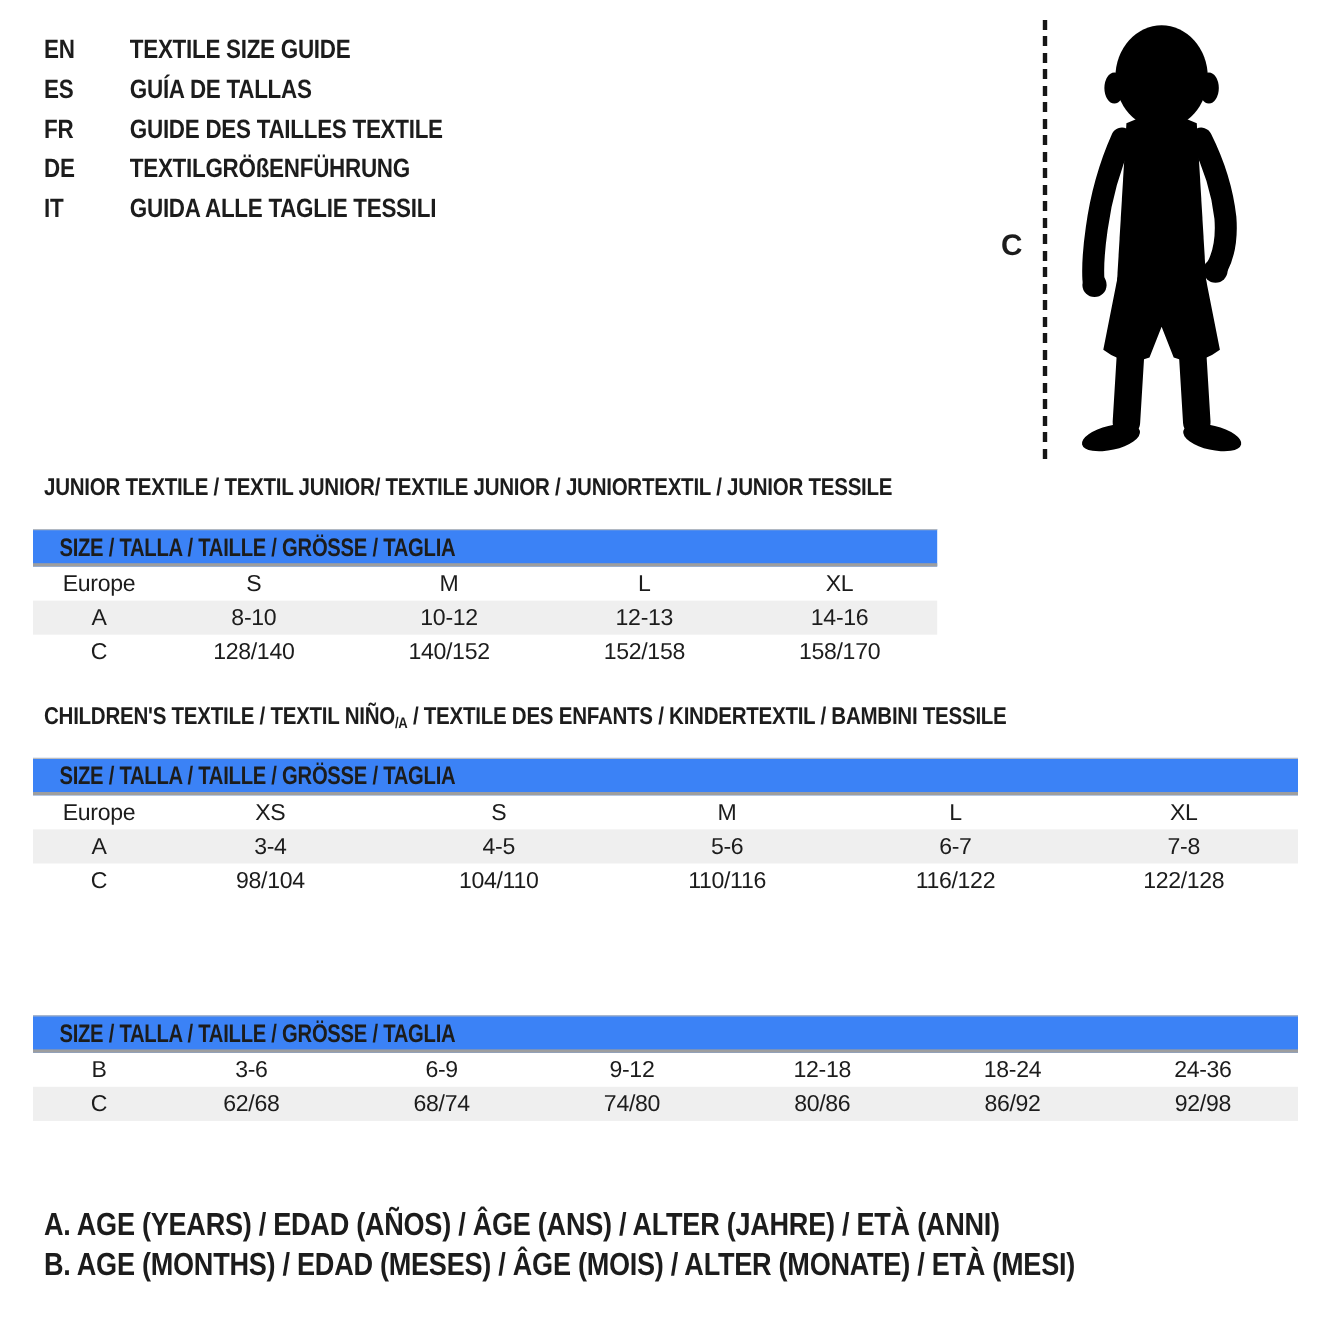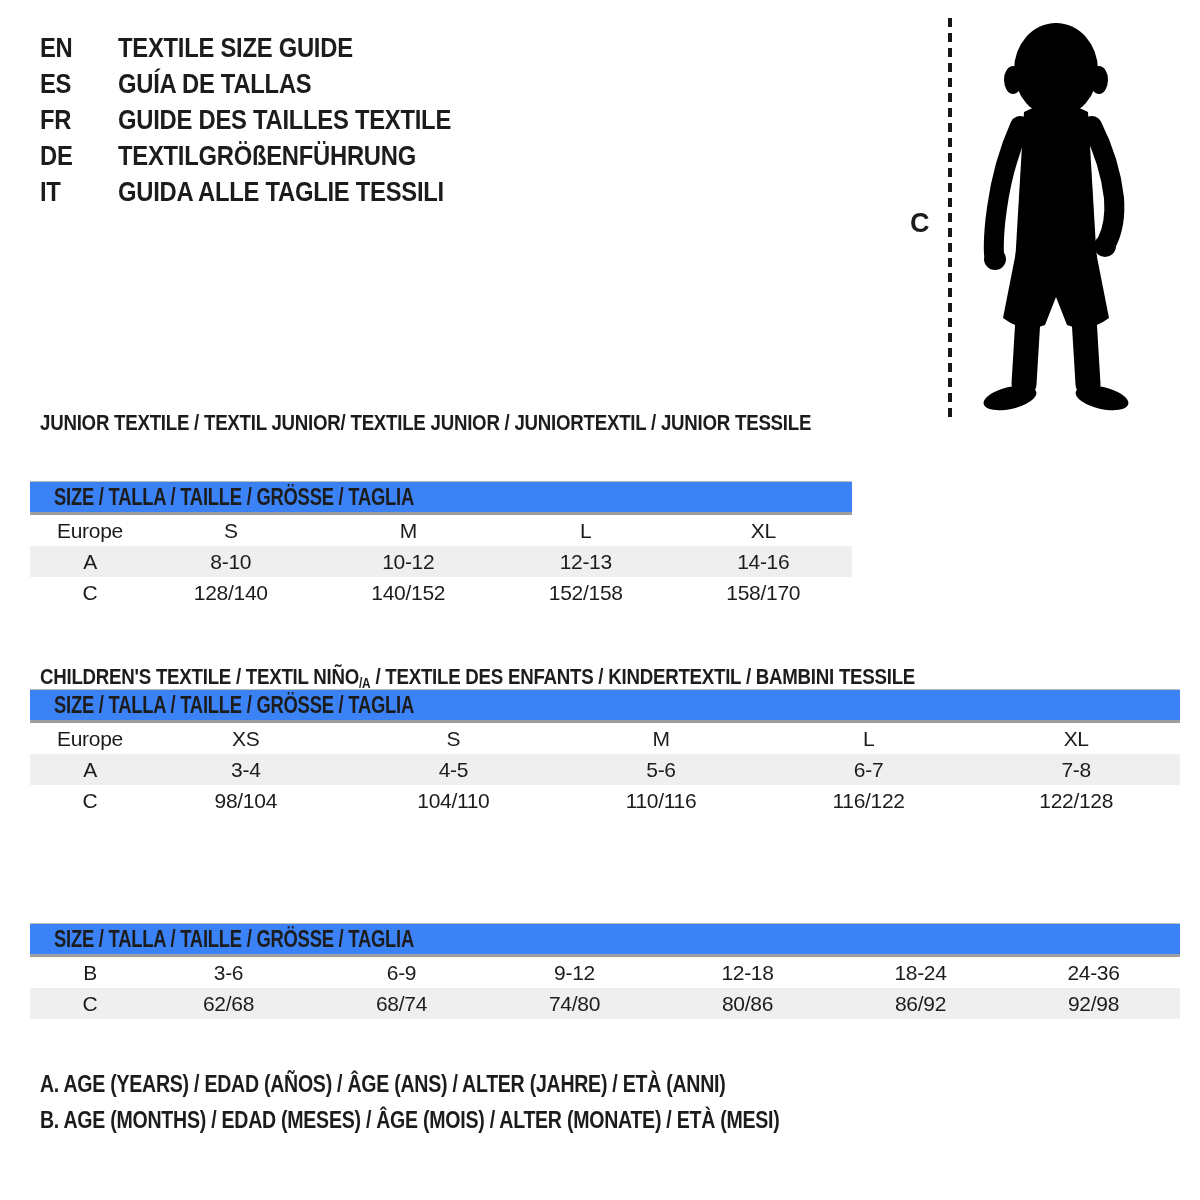--- a/index.html
+++ b/index.html
@@ -6,21 +6,21 @@
   .page {
     position:relative; width:1200px; height:1200px; background:#ffffff;
     font-family:"Liberation Sans", sans-serif; color:#1c1c1c; overflow:hidden;
     letter-spacing:-0.3px;
   }
   .cond { display:inline-block; transform:scaleX(0.85); transform-origin:0 50%; white-space:nowrap; }
   .cond2 { display:inline-block; transform:scaleX(0.8); transform-origin:0 50%; white-space:nowrap; }
 
   
   .lang-block { position:absolute; left:40px; top:28px; }
-  .lang-row { display:flex; height:36px; align-items:flex-end; font-weight:700; font-size:28px; }
+  .lang-row { display:flex; height:36px; align-items:center; font-weight:700; font-size:24px; }
   .lang-code { width:78px; }
   
   .fig-line {
     position:absolute; left:948px; top:18px; width:4px; height:400px;
     background:repeating-linear-gradient(to bottom, #161616 0 9px, transparent 9px 15px);
   }
   .fig-c { position:absolute; left:910px; top:208px; font-weight:700; font-size:27px; }
   .fig-svg { position:absolute; left:960px; top:12px; }
 
   
@@ -33,21 +33,21 @@
     height:30px; background:#3b82f6; border-bottom:3px solid #9e9e9e; border-top:1px solid #bdbdbd;
     display:flex; align-items:center; padding-left:24px;
     font-weight:700; font-size:23px;
   }
   .trow { display:flex; align-items:center; height:31px; font-size:21px; }
   .trow.stripe { background:#efefef; }
   .tlabel { width:104px; padding-left:8px;text-align:center; }
   .tcell { flex:1; text-align:center; }
 
   
-  .legend { position:absolute; left:40px; top:1066px; font-weight:700; font-size:23px; }
+  .legend { position:absolute; left:40px; top:1096px; font-weight:700; font-size:29px; }
   .legend-line { height:36px; display:flex; align-items:center; }
 </style>
 </head>
 <body>
 
 <div class="page">
 
   <div class="lang-block">
     <div class="lang-row">
       <span class="lang-code"><span class="cond">EN</span></span>
@@ -91,21 +91,21 @@
       <path d="M56,240 Q96,256 136,240 L149,306 Q128,322 107,313 L96,285 L85,313 Q64,322 43,306 Z" stroke="none"></path>
 
       <path d="M68,306 L64,372" fill="none" stroke-width="25" stroke-linecap="round"></path>
       <path d="M124,306 L128,372" fill="none" stroke-width="25" stroke-linecap="round"></path>
 
       <ellipse cx="50" cy="386" rx="27" ry="11" transform="rotate(-13 50 386)" stroke="none"></ellipse>
       <ellipse cx="142" cy="386" rx="27" ry="11" transform="rotate(13 142 386)" stroke="none"></ellipse>
     </g>
   </svg>
 
-  <div class="sec-heading" style="top:410px;">
+  <div class="sec-heading" style="top:430px;">
     <span class="cond">JUNIOR TEXTILE / TEXTIL JUNIOR/ TEXTILE JUNIOR / JUNIORTEXTIL / JUNIOR TESSILE</span>
   </div>
   <div class="sg-table" style="top:481px; width:822px;">
     <div class="thead">
       <span class="cond2">SIZE / TALLA / TAILLE / GRÖSSE / TAGLIA</span>
     </div>
     <div class="trow">
       <span class="tlabel">Europe</span>
       <span class="tcell">S</span>
       <span class="tcell">M</span>
@@ -121,21 +121,21 @@
     </div>
     <div class="trow">
       <span class="tlabel">C</span>
       <span class="tcell">128/140</span>
       <span class="tcell">140/152</span>
       <span class="tcell">152/158</span>
       <span class="tcell">158/170</span>
     </div>
   </div>
 
-  <div class="sec-heading" style="top:664px;">
+  <div class="sec-heading" style="top:638px;">
     <span class="cond"><span>CHILDREN'S TEXTILE / TEXTIL NIÑO</span><span class="sub">/A</span><span> / TEXTILE DES ENFANTS / KINDERTEXTIL / BAMBINI TESSILE</span></span>
   </div>
   <div class="sg-table" style="top:689px; width:1150px;">
     <div class="thead">
       <span class="cond2">SIZE / TALLA / TAILLE / GRÖSSE / TAGLIA</span>
     </div>
     <div class="trow">
       <span class="tlabel">Europe</span>
       <span class="tcell">XS</span>
       <span class="tcell">S</span>

